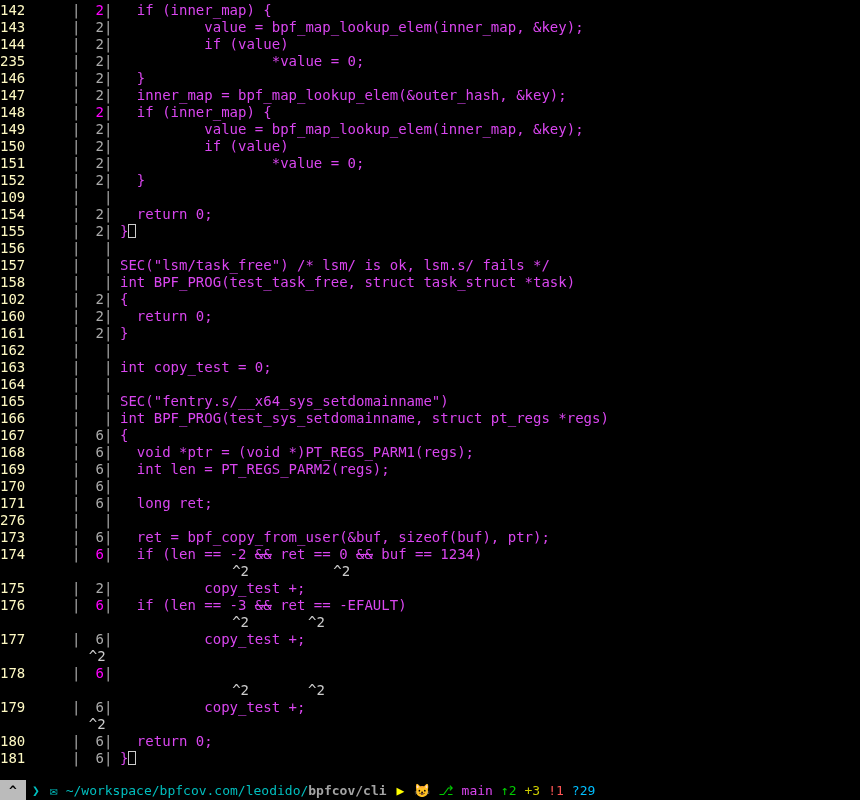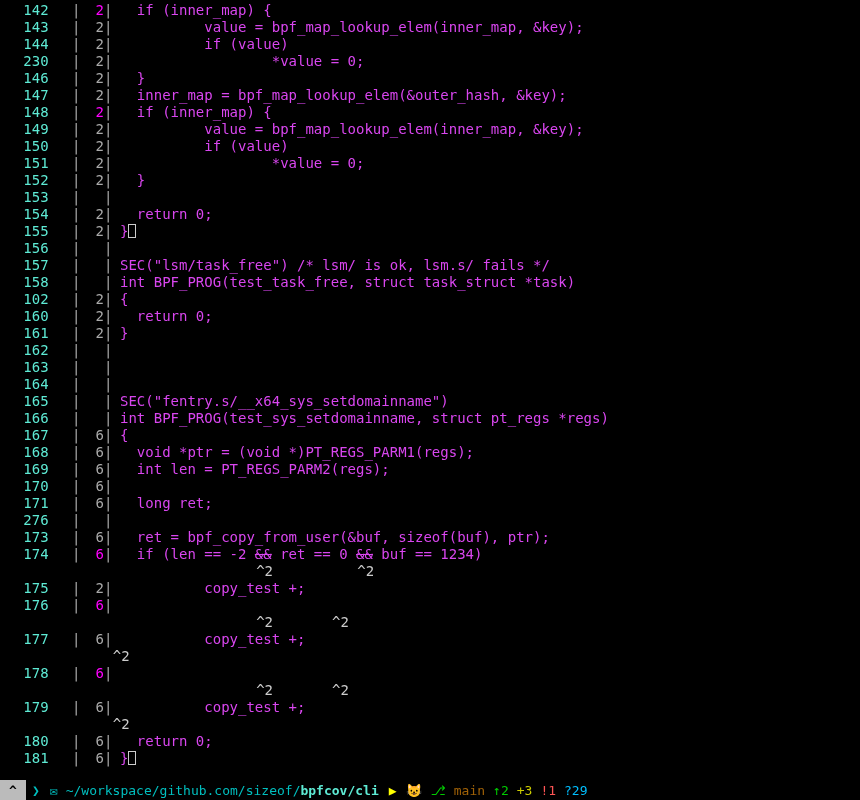--- a/index.html
+++ b/index.html
@@ -1,98 +1,98 @@
 <!DOCTYPE html>
 <html><head>
 <meta charset="utf-8">
 <style>
   html,body{margin:0;padding:0;background:#000;color:#ccc;font-family:ui-monospace,Menlo,Consolas,monospace;font-size:14px;line-height:17px}
   .term{width:860px;height:800px;box-sizing:border-box;position:relative;overflow:hidden;padding-top:2px}
   .line{display:flex;white-space:pre}
-  .ln{width:72px;text-align:center;color:#5eead4}
+  .ln{width:72px;text-align:left;color:#fef9c3}
   .sep{width:8px;color:#aaa}
   .cnt{width:24px;text-align:right;color:#aaa}
   .cnt.pink{color:#f0f}
   .sep2{width:8px;color:#aaa}
   .code{color:#d946ef;flex:1;padding-left:8px}
-  .sub{padding-left:96px;color:#ccc;white-space:pre}
+  .sub{padding-left:72px;color:#ccc;white-space:pre}
   .cursor{display:inline-block;width:8px;height:14px;border:1px solid #ccc;box-sizing:border-box;vertical-align:-2px}
   .status{position:absolute;left:0;right:0;bottom:0;height:20px;background:#000;display:flex;align-items:center;font-size:13px}
   .sb{display:inline-flex;align-items:center;height:20px;padding:0 4px}
   .sb-ico{background:#bbb;color:#000;font-weight:bold;width:18px;justify-content:center}
   .sb-mail{color:#00bfbf}
   .sb-path{color:#00bfbf}
-  .sb-path b{color:#5eead4;font-weight:bold}
+  .sb-path b{color:#a3a3a3;font-weight:bold}
   .sb-sep{color:#00bfbf;padding:0 6px}
   .sb-play{color:#ff0}
   .sb-branch{color:#0c0}
-  .sb-main{color:#a16207}
+  .sb-main{color:#d946ef}
   .sb-ah{color:#0c0}
   .sb-pl{color:#cc0}
   .sb-ex{color:#f55}
   .sb-q{color:#00bfff}
 </style>
 </head>
 <body>
 
 <div class="term">
   <div id="content">
       <div class="line"><span class="ln">142</span><span class="sep">|</span><span class="cnt pink">2</span><span class="sep2">|</span><span class="code">  if (inner_map) {</span></div>
       <div class="line"><span class="ln">143</span><span class="sep">|</span><span class="cnt">2</span><span class="sep2">|</span><span class="code">          value = bpf_map_lookup_elem(inner_map, &amp;key);</span></div>
       <div class="line"><span class="ln">144</span><span class="sep">|</span><span class="cnt">2</span><span class="sep2">|</span><span class="code">          if (value)</span></div>
-      <div class="line"><span class="ln">230</span><span class="sep">|</span><span class="cnt">2</span><span class="sep2">|</span><span class="code">                  *value = 0;</span></div>
+      <div class="line"><span class="ln">235</span><span class="sep">|</span><span class="cnt">2</span><span class="sep2">|</span><span class="code">                  *value = 0;</span></div>
       <div class="line"><span class="ln">146</span><span class="sep">|</span><span class="cnt">2</span><span class="sep2">|</span><span class="code">  }</span></div>
       <div class="line"><span class="ln">147</span><span class="sep">|</span><span class="cnt">2</span><span class="sep2">|</span><span class="code">  inner_map = bpf_map_lookup_elem(&amp;outer_hash, &amp;key);</span></div>
       <div class="line"><span class="ln">148</span><span class="sep">|</span><span class="cnt pink">2</span><span class="sep2">|</span><span class="code">  if (inner_map) {</span></div>
       <div class="line"><span class="ln">149</span><span class="sep">|</span><span class="cnt">2</span><span class="sep2">|</span><span class="code">          value = bpf_map_lookup_elem(inner_map, &amp;key);</span></div>
       <div class="line"><span class="ln">150</span><span class="sep">|</span><span class="cnt">2</span><span class="sep2">|</span><span class="code">          if (value)</span></div>
       <div class="line"><span class="ln">151</span><span class="sep">|</span><span class="cnt">2</span><span class="sep2">|</span><span class="code">                  *value = 0;</span></div>
       <div class="line"><span class="ln">152</span><span class="sep">|</span><span class="cnt">2</span><span class="sep2">|</span><span class="code">  }</span></div>
-      <div class="line"><span class="ln">153</span><span class="sep">|</span><span class="cnt"></span><span class="sep2">|</span><span class="code"></span></div>
+      <div class="line"><span class="ln">109</span><span class="sep">|</span><span class="cnt"></span><span class="sep2">|</span><span class="code"></span></div>
       <div class="line"><span class="ln">154</span><span class="sep">|</span><span class="cnt">2</span><span class="sep2">|</span><span class="code">  return 0;</span></div>
       <div class="line"><span class="ln">155</span><span class="sep">|</span><span class="cnt">2</span><span class="sep2">|</span><span class="code">}<span class="cursor"></span></span></div>
       <div class="line"><span class="ln">156</span><span class="sep">|</span><span class="cnt"></span><span class="sep2">|</span><span class="code"></span></div>
       <div class="line"><span class="ln">157</span><span class="sep">|</span><span class="cnt"></span><span class="sep2">|</span><span class="code">SEC("lsm/task_free") /* lsm/ is ok, lsm.s/ fails */</span></div>
       <div class="line"><span class="ln">158</span><span class="sep">|</span><span class="cnt"></span><span class="sep2">|</span><span class="code">int BPF_PROG(test_task_free, struct task_struct *task)</span></div>
       <div class="line"><span class="ln">102</span><span class="sep">|</span><span class="cnt">2</span><span class="sep2">|</span><span class="code">{</span></div>
       <div class="line"><span class="ln">160</span><span class="sep">|</span><span class="cnt">2</span><span class="sep2">|</span><span class="code">  return 0;</span></div>
       <div class="line"><span class="ln">161</span><span class="sep">|</span><span class="cnt">2</span><span class="sep2">|</span><span class="code">}</span></div>
       <div class="line"><span class="ln">162</span><span class="sep">|</span><span class="cnt"></span><span class="sep2">|</span><span class="code"></span></div>
-      <div class="line"><span class="ln">163</span><span class="sep">|</span><span class="cnt"></span><span class="sep2">|</span></div>
+      <div class="line"><span class="ln">163</span><span class="sep">|</span><span class="cnt"></span><span class="sep2">|</span><span class="code">int copy_test = 0;</span></div>
       <div class="line"><span class="ln">164</span><span class="sep">|</span><span class="cnt"></span><span class="sep2">|</span><span class="code"></span></div>
       <div class="line"><span class="ln">165</span><span class="sep">|</span><span class="cnt"></span><span class="sep2">|</span><span class="code">SEC("fentry.s/__x64_sys_setdomainname")</span></div>
       <div class="line"><span class="ln">166</span><span class="sep">|</span><span class="cnt"></span><span class="sep2">|</span><span class="code">int BPF_PROG(test_sys_setdomainname, struct pt_regs *regs)</span></div>
       <div class="line"><span class="ln">167</span><span class="sep">|</span><span class="cnt">6</span><span class="sep2">|</span><span class="code">{</span></div>
       <div class="line"><span class="ln">168</span><span class="sep">|</span><span class="cnt">6</span><span class="sep2">|</span><span class="code">  void *ptr = (void *)PT_REGS_PARM1(regs);</span></div>
       <div class="line"><span class="ln">169</span><span class="sep">|</span><span class="cnt">6</span><span class="sep2">|</span><span class="code">  int len = PT_REGS_PARM2(regs);</span></div>
       <div class="line"><span class="ln">170</span><span class="sep">|</span><span class="cnt">6</span><span class="sep2">|</span></div>
       <div class="line"><span class="ln">171</span><span class="sep">|</span><span class="cnt">6</span><span class="sep2">|</span><span class="code">  long ret;</span></div>
       <div class="line"><span class="ln">276</span><span class="sep">|</span><span class="cnt"></span><span class="sep2">|</span><span class="code"></span></div>
       <div class="line"><span class="ln">173</span><span class="sep">|</span><span class="cnt">6</span><span class="sep2">|</span><span class="code">  ret = bpf_copy_from_user(&amp;buf, sizeof(buf), ptr);</span></div>
       <div class="line"><span class="ln">174</span><span class="sep">|</span><span class="cnt pink">6</span><span class="sep2">|</span><span class="code">  if (len == -2 <span style="text-decoration:line-through">&amp;&amp;</span> ret == 0 <span style="text-decoration:line-through">&amp;&amp;</span> buf == 1234)</span></div>
       <div class="sub">                   ^2          ^2</div>
       <div class="line"><span class="ln">175</span><span class="sep">|</span><span class="cnt">2</span><span class="sep2">|</span><span class="code">          copy_test +;</span></div>
-      <div class="line"><span class="ln">176</span><span class="sep">|</span><span class="cnt pink">6</span><span class="sep2">|</span></div>
+      <div class="line"><span class="ln">176</span><span class="sep">|</span><span class="cnt pink">6</span><span class="sep2">|</span><span class="code">  if (len == -3 <span style="text-decoration:line-through">&amp;&amp;</span> ret == -EFAULT)</span></div>
       <div class="sub">                   ^2       ^2</div>
       <div class="line"><span class="ln">177</span><span class="sep">|</span><span class="cnt">6</span><span class="sep2">|</span><span class="code">          copy_test +;</span></div>
       <div class="sub">  ^2</div>
       <div class="line"><span class="ln">178</span><span class="sep">|</span><span class="cnt pink">6</span><span class="sep2">|</span></div>
       <div class="sub">                   ^2       ^2</div>
       <div class="line"><span class="ln">179</span><span class="sep">|</span><span class="cnt">6</span><span class="sep2">|</span><span class="code">          copy_test +;</span></div>
       <div class="sub">  ^2</div>
       <div class="line"><span class="ln">180</span><span class="sep">|</span><span class="cnt">6</span><span class="sep2">|</span><span class="code">  return 0;</span></div>
       <div class="line"><span class="ln">181</span><span class="sep">|</span><span class="cnt">6</span><span class="sep2">|</span><span class="code">}<span class="cursor"></span></span></div>
     </div>
 
   <div class="status">
     <span class="sb sb-ico">^</span>
     <span class="sb sb-sep">❯</span>
     <span class="sb sb-mail">✉</span>
     <span class="sb sb-path">
-      <span>~/workspace/github.com/sizeof/</span>
+      <span>~/workspace/bpfcov.com/leodido/</span>
         <b>bpfcov/cli</b>
     </span>
     <span class="sb sb-sep sb-play">▶</span>
     <span class="sb sb-branch">😺</span>
     <span class="sb sb-branch">⎇</span>
     <span class="sb sb-main">main</span>
     <span class="sb sb-ah">↑2</span>
     <span class="sb sb-pl">+3</span>
     <span class="sb sb-ex">!1</span>
     <span class="sb sb-q">?29</span>

